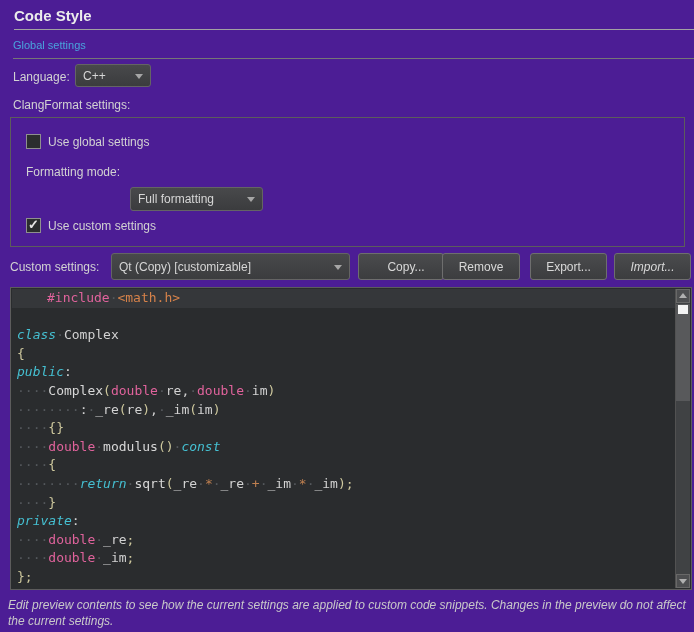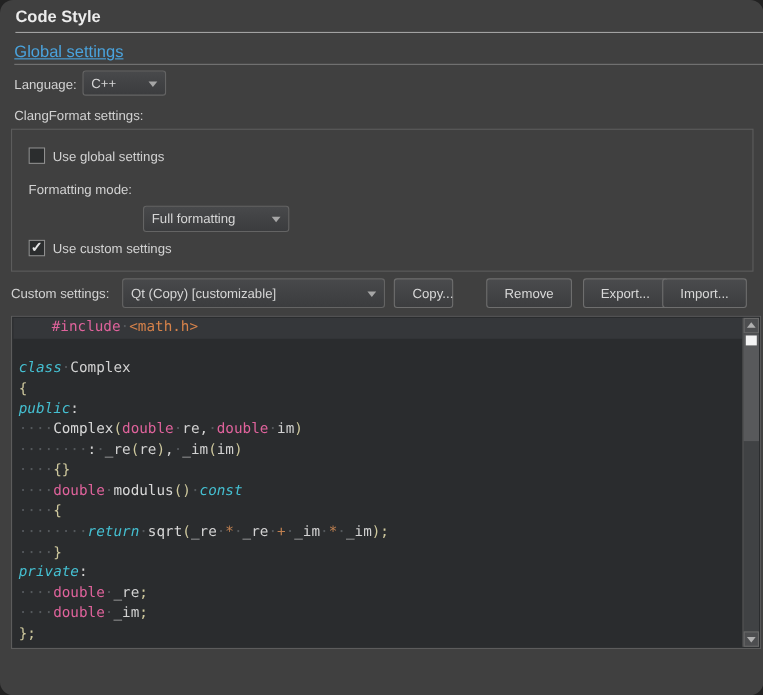--- a/index.html
+++ b/index.html
@@ -1,21 +1,21 @@
 <!DOCTYPE html>
 <html><head>
 <meta charset="utf-8">
 <style>
   html,body{margin:0;padding:0;background:#222;}
-  #app{position:relative;width:694px;height:632px;background:#404040;
-       font-family:"Liberation Sans",sans-serif;color:#d2d2d2;overflow:hidden;border-radius:12px;}
+  #app{position:relative;width:694px;height:632px;background:#4c1d95;
+       font-family:"Liberation Sans",sans-serif;color:#d2d2d2;overflow:hidden;}
 
   .page-title{position:absolute;left:14px;top:7px;font-size:15px;font-weight:bold;color:#ececec;}
   .sep1{position:absolute;left:14px;right:0;top:29px;height:1px;background:#a2a2a2;}
-  .link{position:absolute;left:13px;top:39px;font-size:15px;color:#4aa3dd;text-decoration:underline;cursor:pointer;}
+  .link{position:absolute;left:13px;top:39px;font-size:11px;color:#4aa3dd;cursor:pointer;}
   .sep2{position:absolute;left:13px;right:0;top:58px;height:1px;background:#767676;}
 
   .lbl{position:absolute;font-size:12px;color:#d2d2d2;}
 
   .select{box-sizing:border-box;position:absolute;background:linear-gradient(#48494b,#3b3c3e);
           border:1px solid #646464;border-radius:3px;font-size:12px;color:#d6d6d6;
           display:flex;align-items:center;padding:0 20px 0 7px;cursor:pointer;white-space:nowrap;}
   .caret{position:absolute;right:7px;top:50%;margin-top:-2px;width:0;height:0;
          border-left:4px solid transparent;border-right:4px solid transparent;border-top:5px solid #a6a6a6;}
 
@@ -28,24 +28,24 @@
 
   .checkbox{position:absolute;width:13px;height:13px;border:1px solid #8f8f8f;
             background:#2b2d2e;cursor:pointer;}
   .checkbox.checked::after{content:"\2713";position:absolute;left:1px;top:-2px;
             font-size:13px;font-weight:bold;color:#e6e6e6;}
 
   .btns{position:absolute;left:358px;top:253px;width:333px;height:27px;}
   .qbtn{position:absolute;top:0;height:27px;box-sizing:border-box;
         background:linear-gradient(#4a4b4d,#3c3d3f);border:1px solid #6e6e6e;border-radius:3px;
         color:#d8d8d8;font-family:"Liberation Sans",sans-serif;font-size:12px;cursor:pointer;}
-  .qbtn:nth-child(1){left:0;width:54px;padding-left:16px;}
+  .qbtn:nth-child(1){left:0;width:86px;padding-left:16px;}
   .qbtn:nth-child(2){left:84px;width:78px;}
   .qbtn:nth-child(3){left:172px;width:77px;}
-  .qbtn:nth-child(4){left:244px;width:77px;}
+  .qbtn:nth-child(4){left:256px;width:77px;font-style:italic;}
 
   .editor{position:absolute;left:10px;top:287px;width:682px;height:303px;
           background:#2a2c2e;border:1px solid #5c5c5c;box-sizing:border-box;}
   .code-lines{position:absolute;left:1px;top:1px;right:16px;bottom:1px;overflow:hidden;
           font-family:"DejaVu Sans Mono","Liberation Mono",monospace;font-size:13px;}
   .line{height:18.6px;line-height:18.6px;padding-left:5px;white-space:pre;}
   .line.current{background:#35373a;padding-left:35px;}
   .tok-pp{color:#e0639c;}
   .tok-type{color:#e0639c;}
   .tok-str{color:#d6824a;}
@@ -141,14 +141,15 @@
       <div class="sb-marker"></div>
       <div class="sb-btn up">
         <div class="tri-up"></div>
       </div>
       <div class="sb-btn down">
         <div class="tri-down"></div>
       </div>
     </div>
   </div>
 
+  <div class="footer-note">Edit preview contents to see how the current settings are applied to custom code snippets. Changes in the preview do not affect the current settings.</div>
 
 </div>
 
 </body></html>

